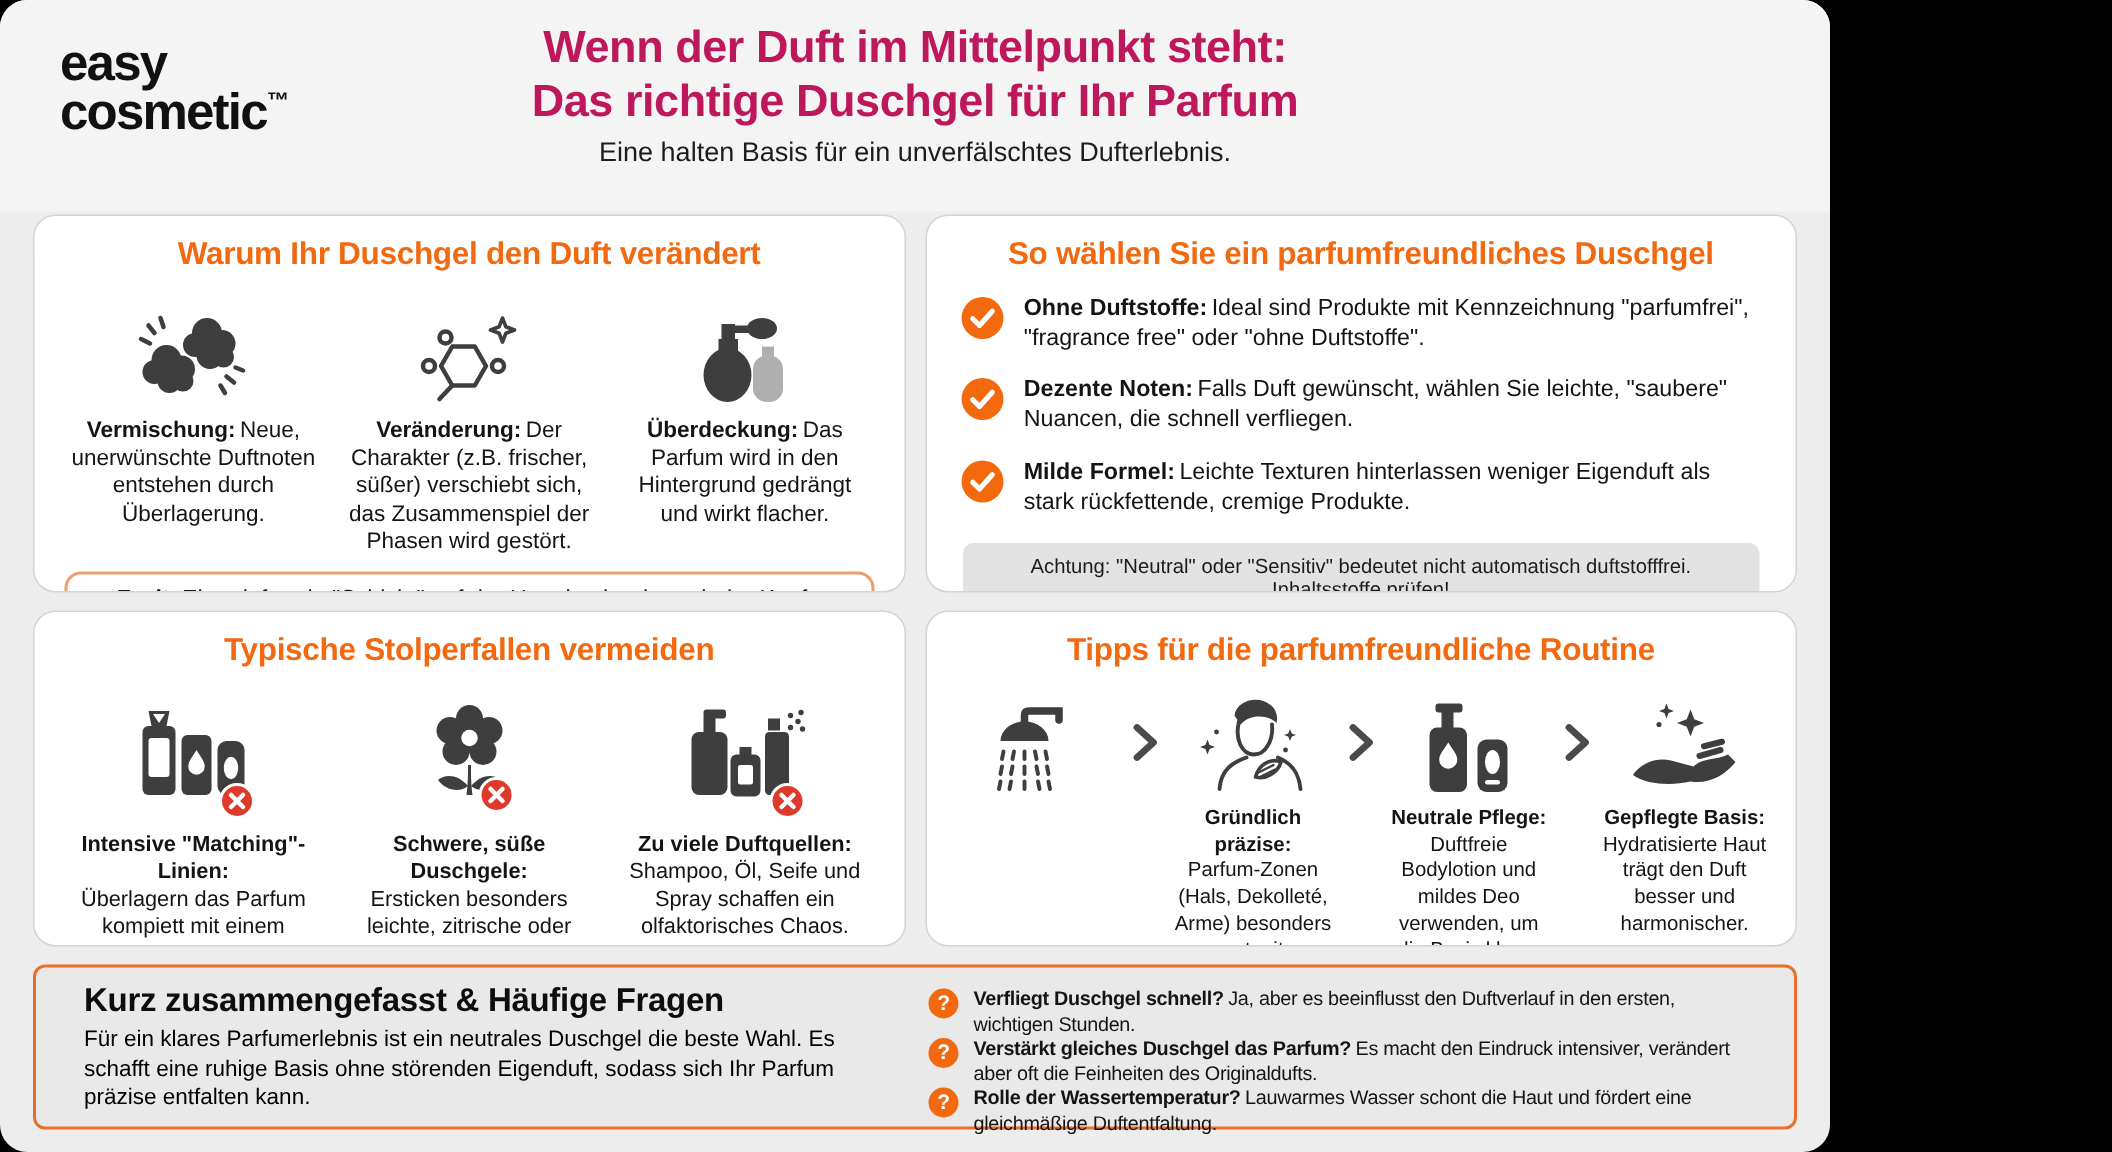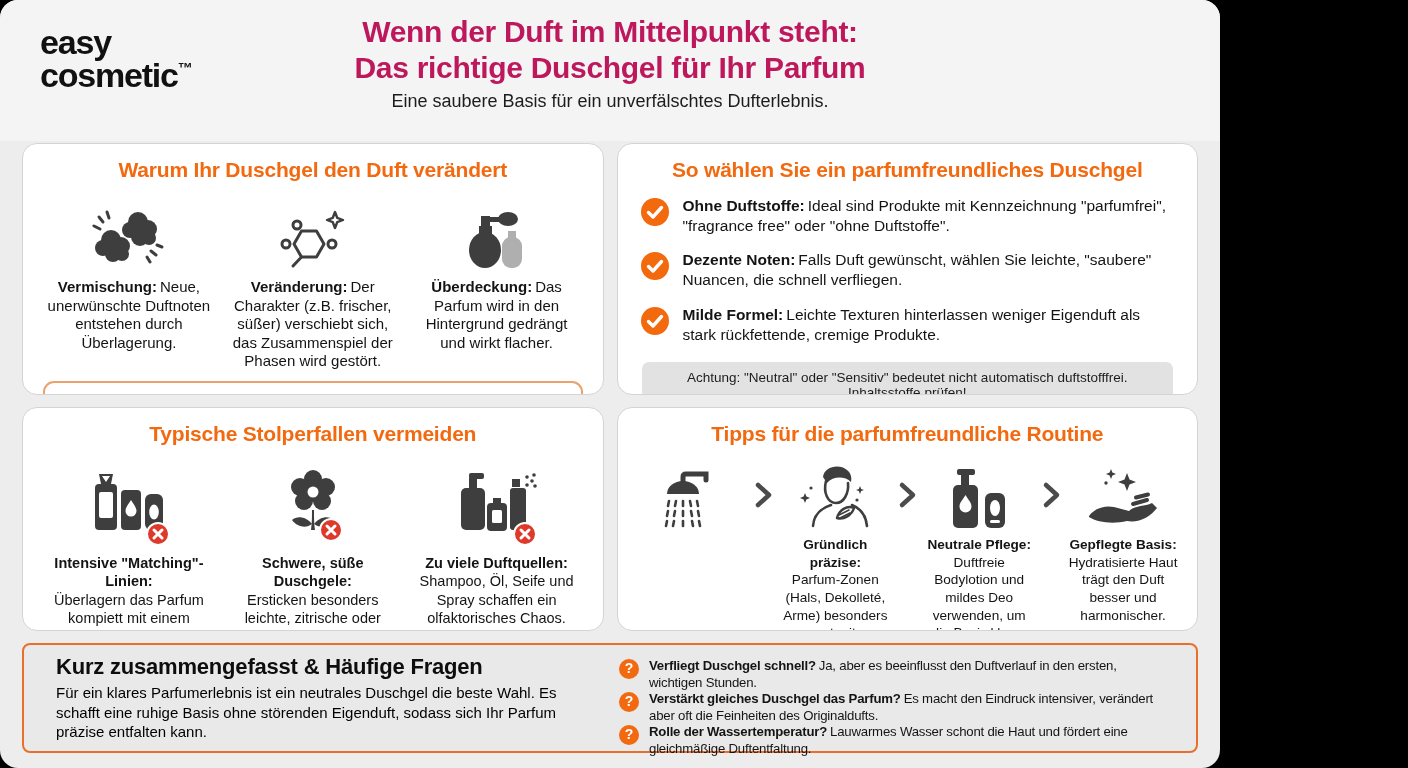--- a/index.html
+++ b/index.html
@@ -69,21 +69,21 @@
 <div class="canvas">
 
   <div class="header">
     <div class="logo">
       <div>easy</div>
       <div><span>cosmetic</span><span class="tm">™</span></div>
     </div>
     <div class="title-wrap">
       <div class="title-line">Wenn der Duft im Mittelpunkt steht:</div>
       <div class="title-line">Das richtige Duschgel für Ihr Parfum</div>
-      <div class="subtitle">Eine saubere Basis für ein unverfälschtes Dufterlebnis.</div>
+      <div class="subtitle">Eine halten Basis für ein unverfälschtes Dufterlebnis.</div>
     </div>
   </div>
 
   <div class="content">
 
     <div class="row row1">
 
       <div class="card">
         <div class="card-title">Warum Ihr Duschgel den Duft verändert</div>
         <div class="cols">

